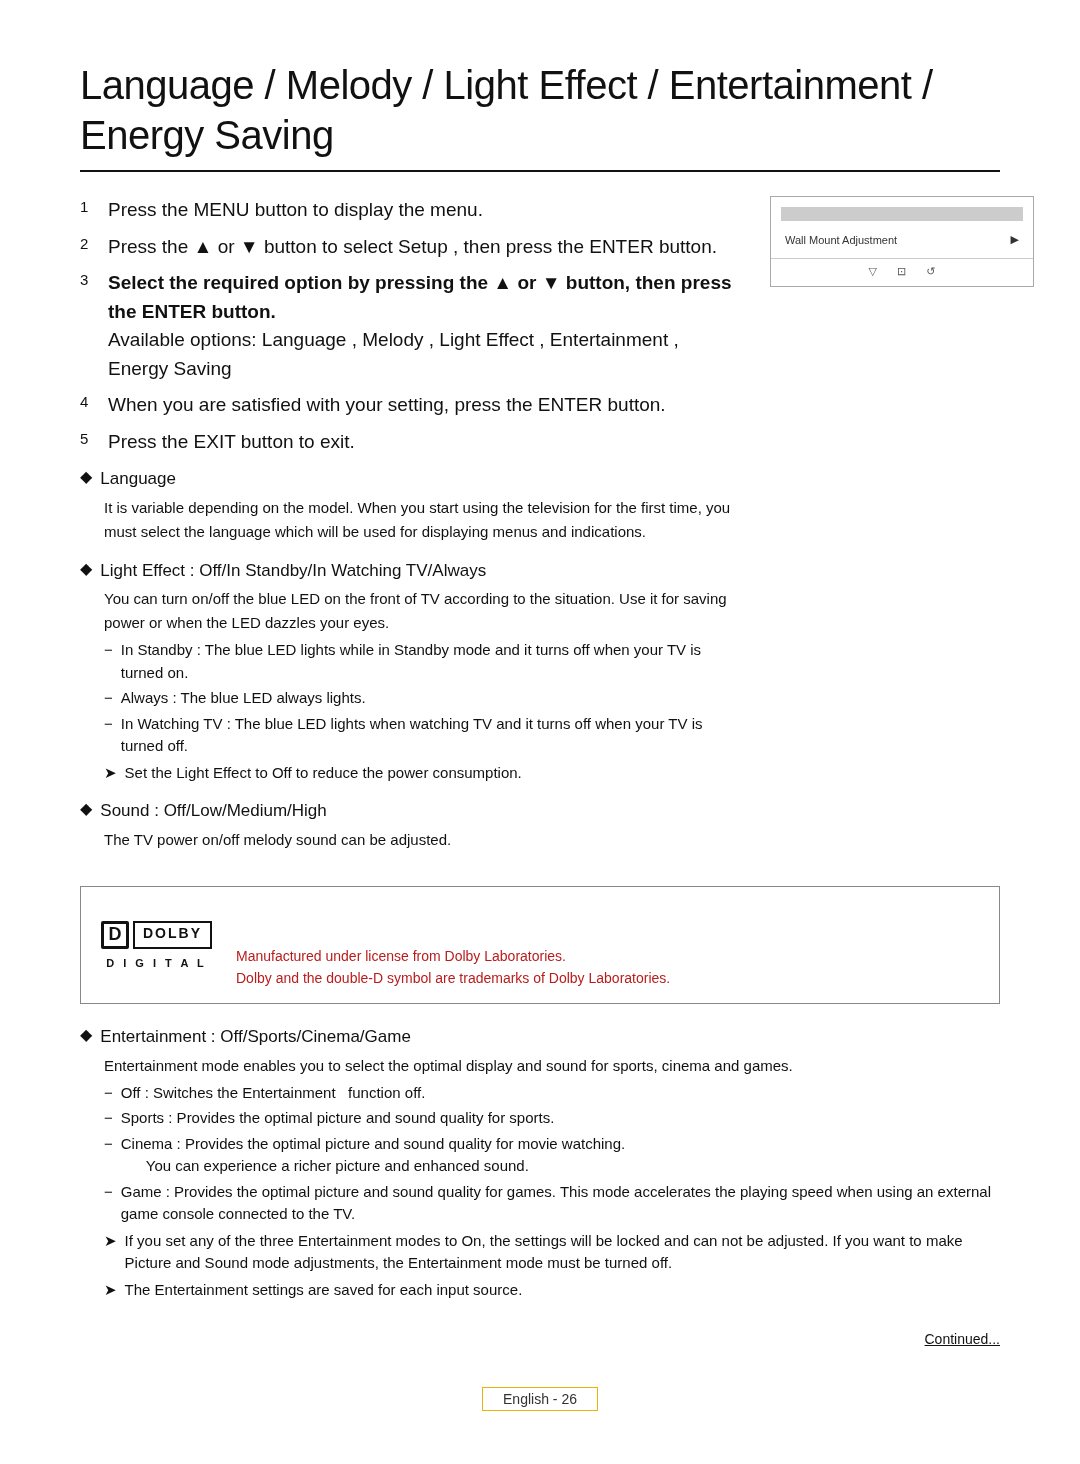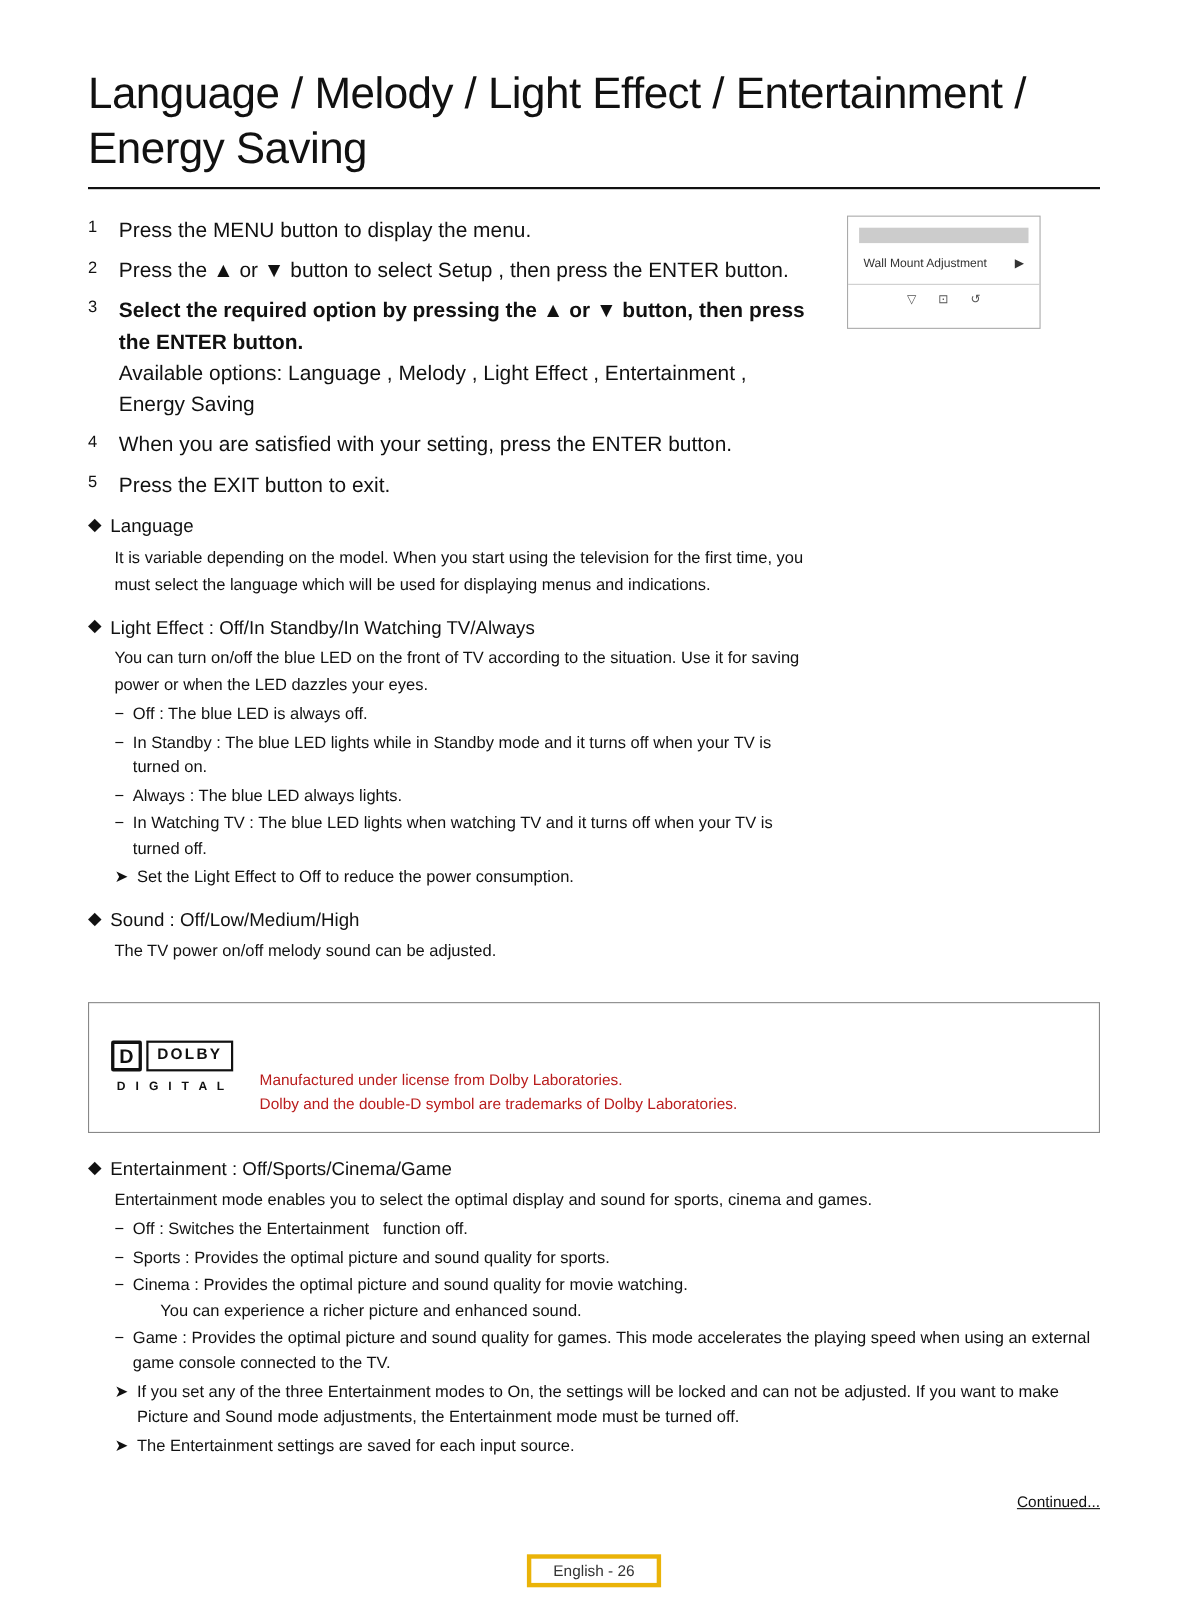--- a/index.html
+++ b/index.html
@@ -44,22 +44,22 @@
     }
 
     .right-column {
       width: 230px;
       flex-shrink: 0;
     }
 
     
     .tv-menu-box {
       border: 1px solid #aaa;
-      width: 176px;
-      padding: 10px 0 20px 0;
+      width: 264px;
+      padding: 10px 0 8px 0;
       margin-top: 0;
     }
 
     .tv-menu-top-bar {
       height: 14px;
       background: #ccc;
       margin: 0 10px 8px 10px;
     }
 
     .tv-menu-item {
@@ -245,21 +245,21 @@
     
     .page-footer {
       text-align: center;
       margin-top: 40px;
       font-size: 14px;
       color: #333;
     }
 
     .page-footer-inner {
       display: inline-block;
-      border: 4px solid #eab308;
+      border: 1px solid #eab308;
       padding: 3px 20px;
     }
   </style>
 </head>
 <body>
 
 <div class="page">
 
   <h1 class="page-title">Language / Melody / Light Effect / Entertainment / Energy Saving</h1>
   <hr class="title-divider">
@@ -302,21 +302,20 @@
       </div>
 
       <div class="diamond-section">
         <div class="diamond-header">
           <span class="diamond-icon">◆</span>
           <span class="diamond-title">Light Effect : Off/In Standby/In Watching TV/Always</span>
         </div>
         <div class="diamond-body">
           You can turn on/off the blue LED on the front of TV according to the situation. Use it for saving power or when the LED dazzles your eyes.
           <ul class="dash-list">
-            <li>Off : The blue LED is always off.</li>
             <li>In Standby : The blue LED lights while in Standby mode and it turns off when your TV is turned on.</li>
             <li>Always : The blue LED always lights.</li>
             <li>In Watching TV : The blue LED lights when watching TV and it turns off when your TV is turned off.</li>
           </ul>
           <div class="arrow-note">
             <span class="arrow-icon">➤</span>
             <span>Set the Light Effect to Off to reduce the power consumption.</span>
           </div>
         </div>
       </div>

